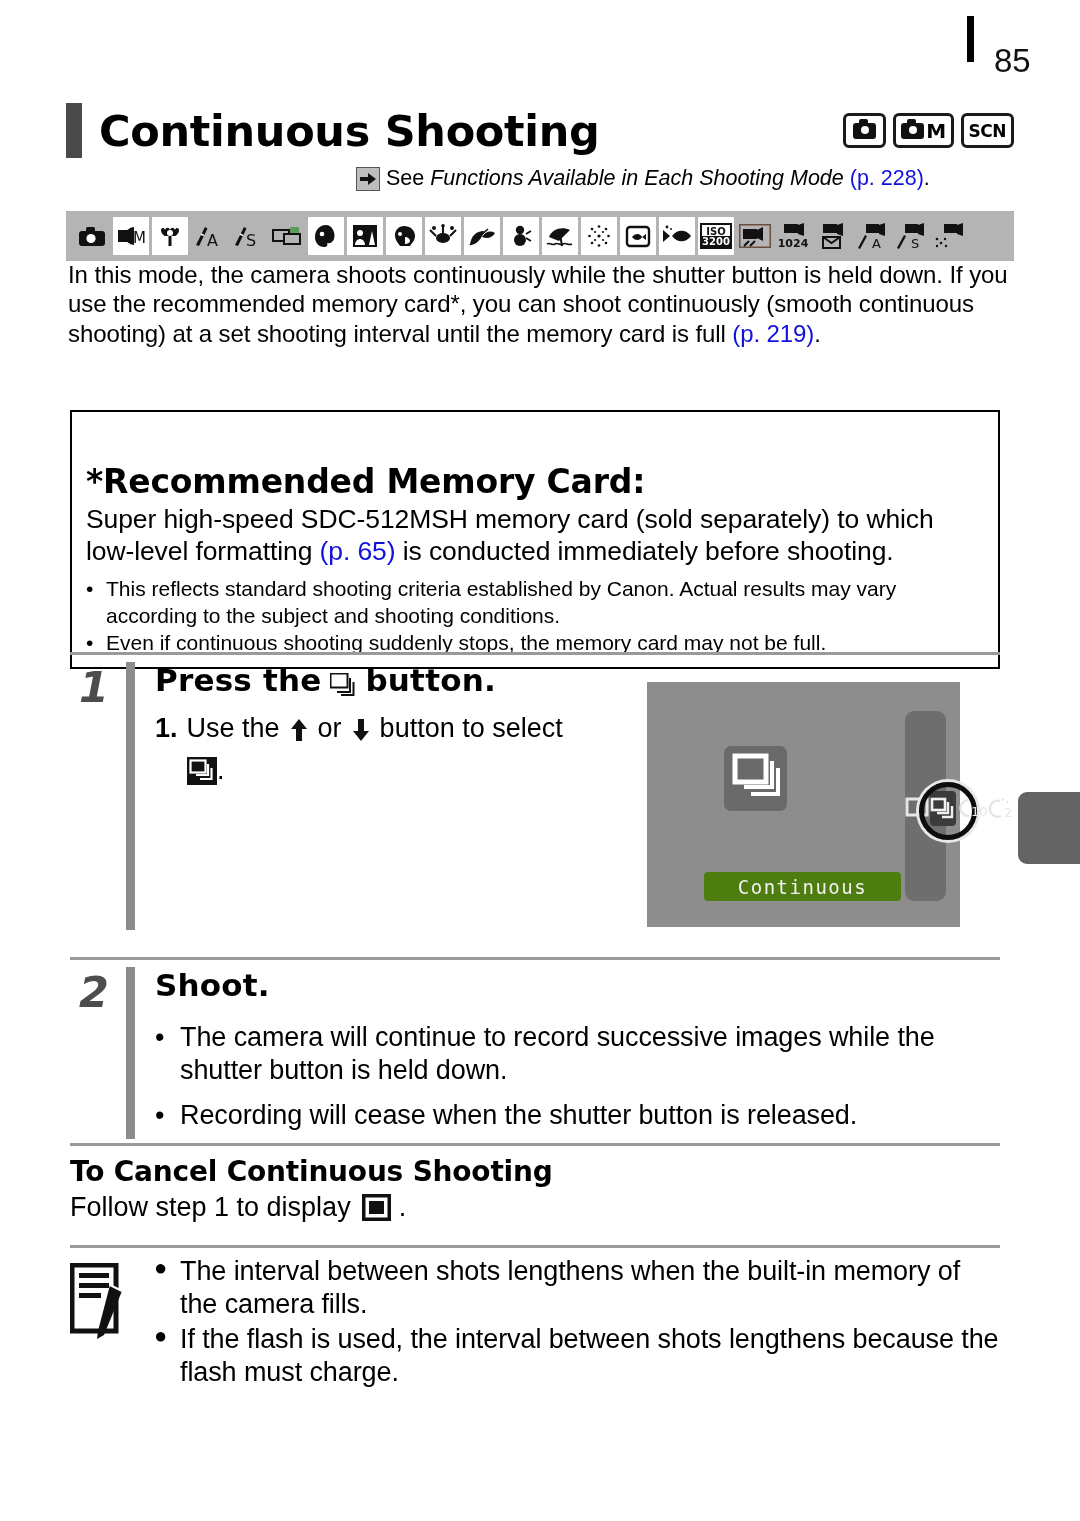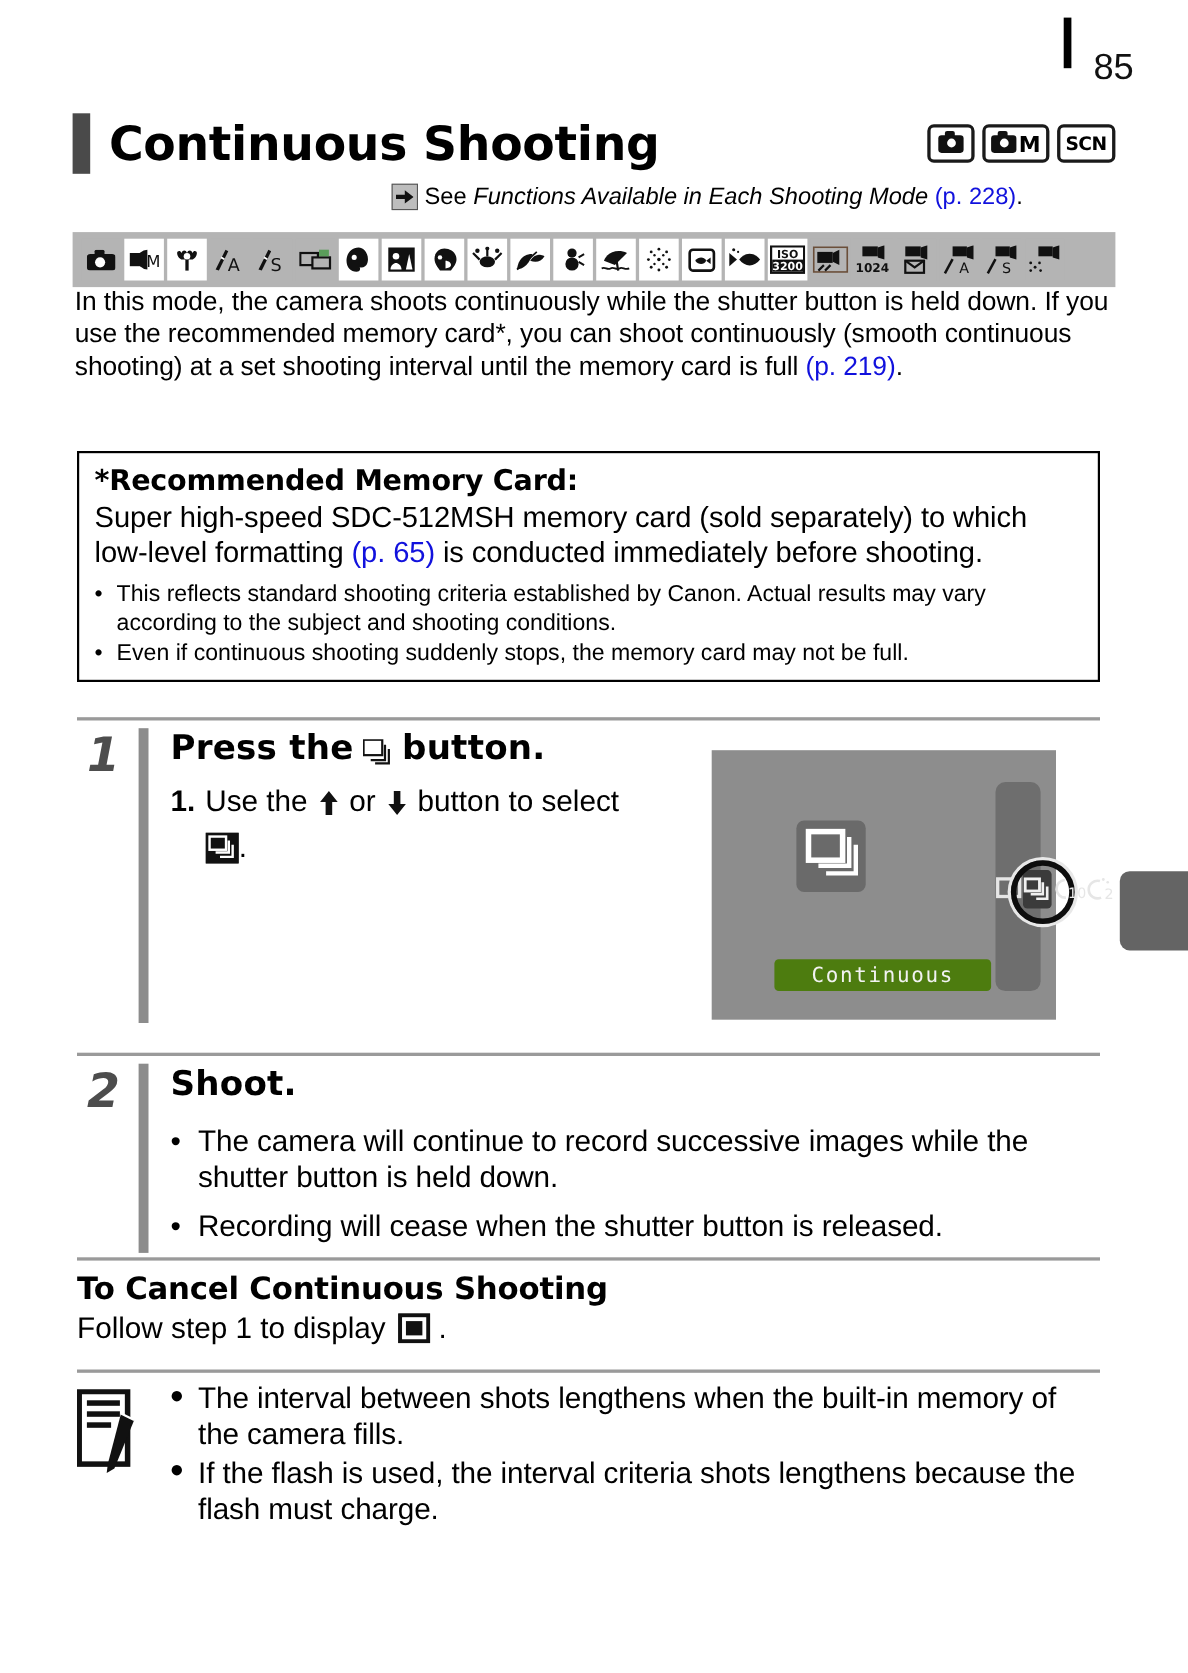--- a/index.html
+++ b/index.html
@@ -89,22 +89,22 @@
   .lead{
     position:absolute; top:260px; left:68px; width:940px;
     font-size:24px; line-height:1.22; letter-spacing:-0.1px;
   }
 
   
   .memcard-box{
     position:absolute; top:410px; left:70px; width:930px;
     border:2px solid #000; padding:10px 14px 10px 14px;
   }
-  .mc-head{ font-size:26px; font-weight:bold; font-family:"DejaVu Sans", sans-serif;
-            letter-spacing:-0.2px; margin-bottom:2px; }
+  .mc-head{ font-size:33px; font-weight:bold; font-family:"DejaVu Sans", sans-serif;
+            letter-spacing:-0.2px; margin-bottom:2px;margin-top:40px; }
   .mc-body{ font-size:26.5px; line-height:1.22; letter-spacing:-0.1px; }
   .mc-bullets{ margin-top:8px; }
   .mc-bullet{
     display:flex; font-size:21px; line-height:1.28; margin-top:1px;
   }
   .mc-bullet .dot{ width:20px; flex:0 0 auto; }
   .mc-bullet .txt{ flex:1 1 auto; }
 
   
   .hr-top{
@@ -592,16 +592,16 @@
       <path d="M40 22l12 6" stroke="#fff" stroke-width="2"></path>
     </svg>
   </div>
   <div class="note-list">
     <div class="note-bullet">
       <span class="dot">●</span>
       <span>The interval between shots lengthens when the built-in memory of the camera fills.</span>
     </div>
     <div class="note-bullet">
       <span class="dot">●</span>
-      <span>If the flash is used, the interval criteria shots lengthens because the flash must charge.</span>
+      <span>If the flash is used, the interval between shots lengthens because the flash must charge.</span>
     </div>
   </div>
 </div>
 
 </body></html>

